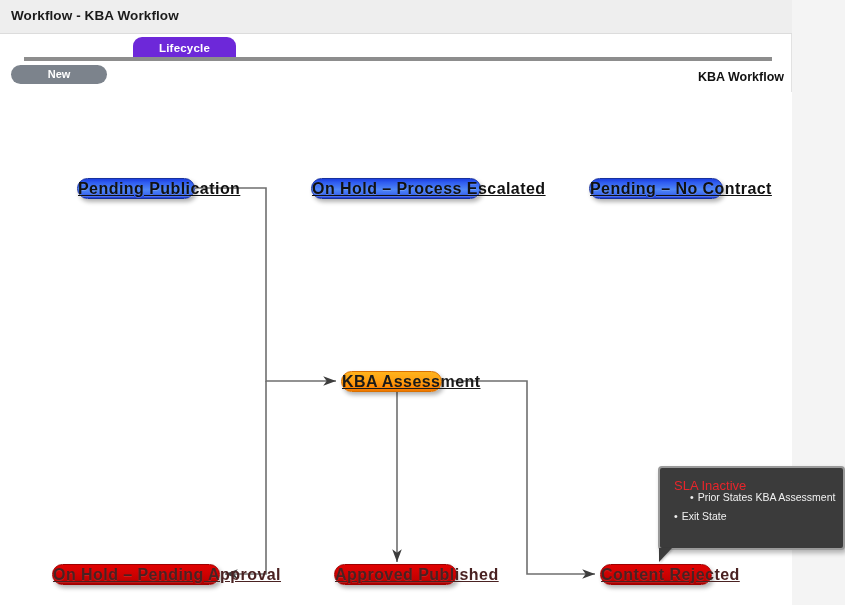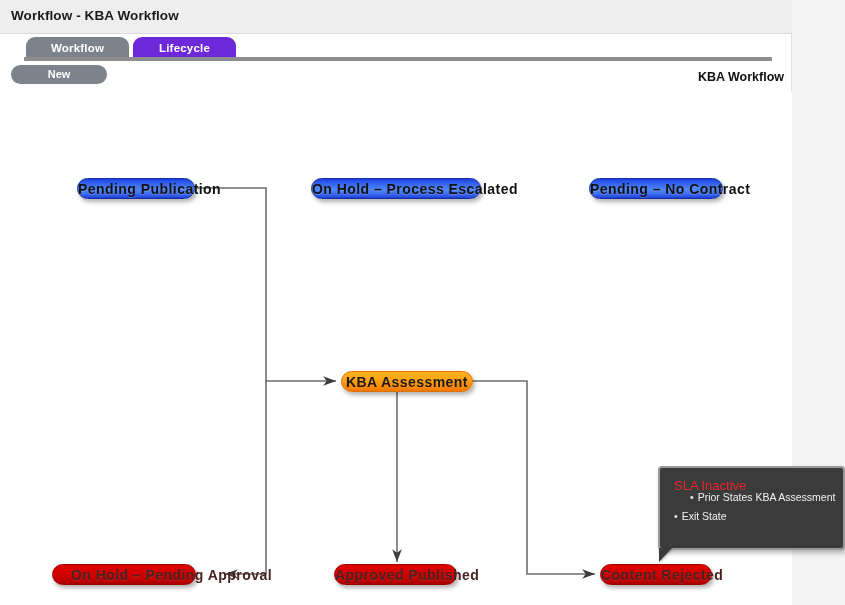--- a/index.html
+++ b/index.html
@@ -138,28 +138,29 @@
     height: 513px;
     pointer-events: none;
   }
   
   .node {
     position: absolute;
     height: 21px;
     line-height: 20px;
     text-align: center;
     border-radius: 11px;
-    font-size: 14px;
+    font-size: 16px;
     font-weight: bold;
     white-space: nowrap;
     box-sizing: border-box;
     cursor: pointer;
     user-select: none;
     letter-spacing: .45px;
     box-shadow: 2px 3px 4px rgba(0,0,0,.30);
+    text-decoration: underline;
   }
   .node.blue {
     background: linear-gradient(to bottom, #1b3fe0 0%, #2f5cf0 18%, #4f86f7 55%, #3f6ef2 78%, #1d3fd8 100%);
     color: #111111;
     border: 1px solid #17309e;
     text-shadow: 0 1px 0 rgba(255,255,255,.18);
   }
   .node.orange {
     background: linear-gradient(to bottom, #ffb31c 0%, #ffa515 35%, #ff8c06 75%, #f07800 100%);
     color: #1a1a1a;
@@ -221,21 +222,20 @@
 
 <div id="screen">
 
   <div id="panel">
 
     <div id="titlebar">
       <div class="title">Workflow - KBA Workflow</div>
     </div>
 
     <div id="tabstrip">
-      <div class="tab workflow">Workflow</div>
       <div class="tab lifecycle">Lifecycle</div>
     </div>
     <div id="tabrule"></div>
 
     <div id="toolbar">
       <div class="pillbtn">New</div>
       <div id="wfname">KBA Workflow</div>
     </div>
 
     <div id="canvas">
@@ -249,22 +249,22 @@
             <path d="M195 96 L266 96 L266 289 L336 289" marker-end="url(#arrow)"></path>
             <path d="M266 289 L266 482 L225 482" marker-end="url(#arrow)"></path>
             <path d="M397 300 L397 470" marker-end="url(#arrow)"></path>
             <path d="M452 289 L527 289 L527 482 L595 482" marker-end="url(#arrow)"></path>
           </g>
       </svg>
       <div id="node-layer">
           <div class="node blue" style="left: 77px; top: 86px; width: 118px;">Pending Publication</div>
           <div class="node blue" style="left: 311px; top: 86px; width: 170px; text-align: center;">On Hold – Process Escalated</div>
           <div class="node blue" style="left: 589px; top: 86px; width: 134px;">Pending – No Contract</div>
-          <div class="node orange" style="left: 341px; top: 279px; width: 132px; text-align: center;">KBA Assessment</div>
-          <div class="node red" style="left: 52px; top: 472px; width: 144px; padding-left: 18px;">On Hold – Pending Approval</div>
+          <div class="node orange" style="left: 341px; top: 279px; width: 101px; text-align: center;">KBA Assessment</div>
+          <div class="node red" style="left: 52px; top: 472px; width: 168px;">On Hold – Pending Approval</div>
           <div class="node red" style="left: 334px; top: 472px; width: 123px;">Approved Published</div>
           <div class="node red" style="left: 600px; top: 472px; width: 112px;">Content Rejected</div>
         </div>
     </div>
 
     <div id="tiptail"></div>
     <div id="tooltip">
       <div class="tip-title">SLA Inactive</div>
       <div class="tip-line l0">
         <span class="bullet">•</span><span>Prior States  KBA Assessment</span>

